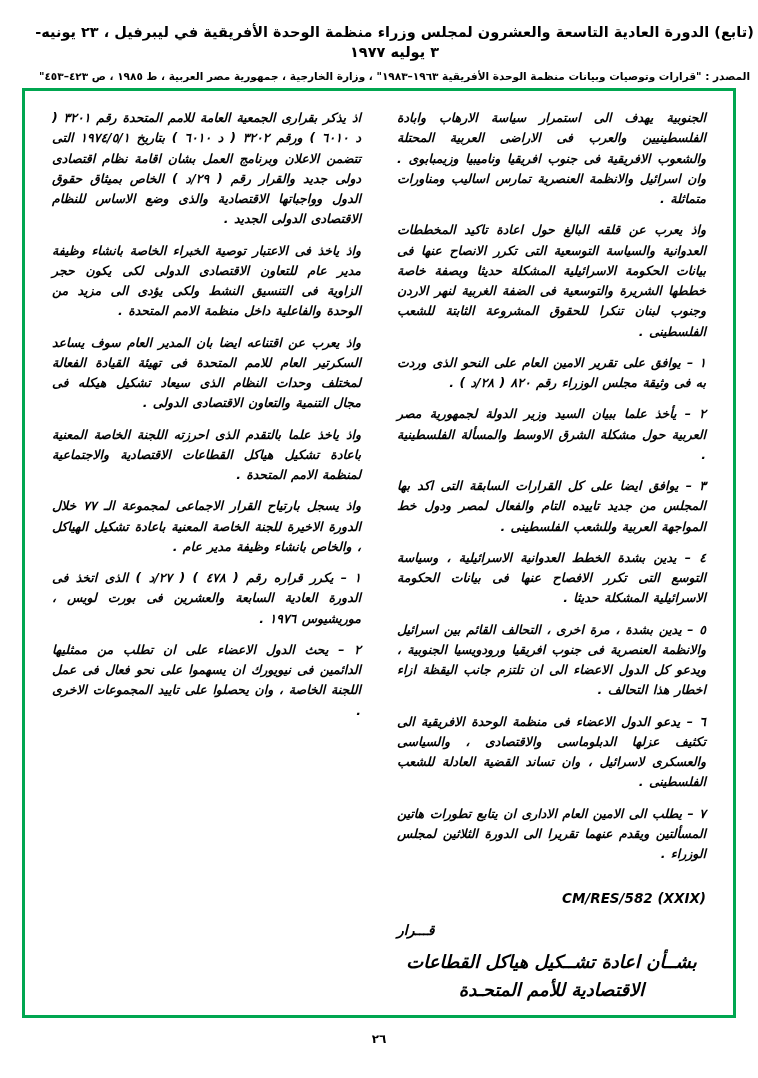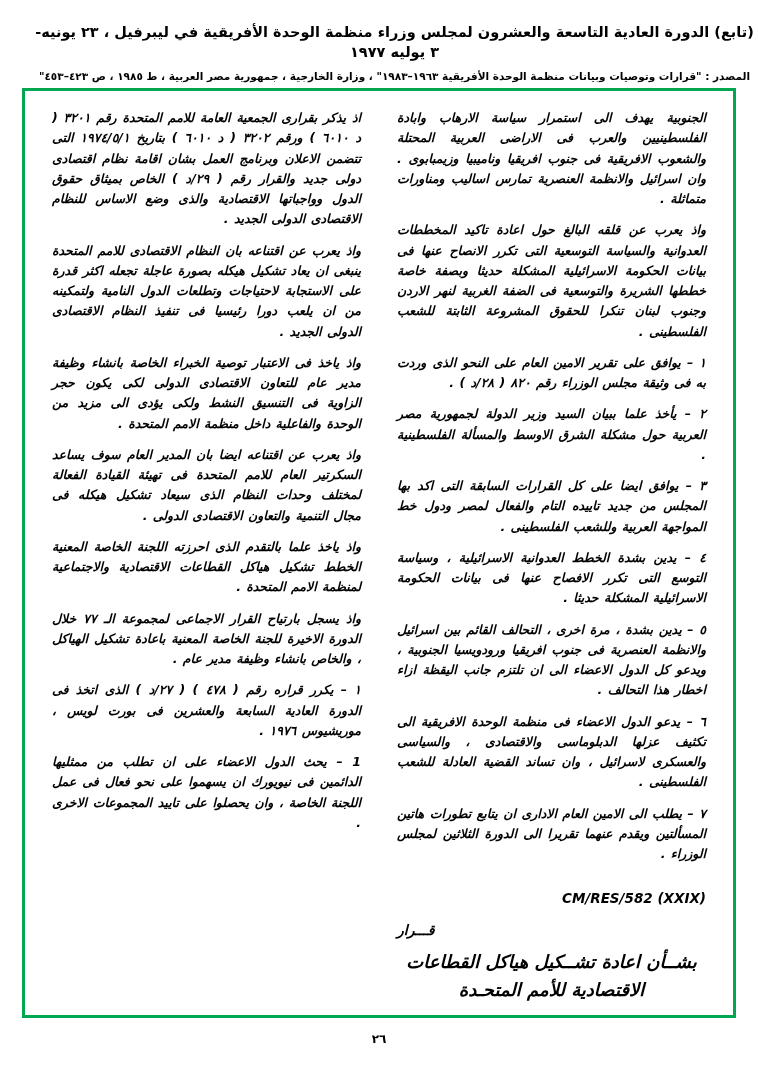--- a/index.html
+++ b/index.html
@@ -136,27 +136,26 @@
       <p class="para">٧ – يطلب الى الامين العام الادارى ان يتابع تطورات هاتين المسألتين ويقدم عنهما تقريرا الى الدورة الثلاثين لمجلس الوزراء .</p>
 
       <div class="res-code">CM/RES/582 (XXIX)</div>
       <div class="res-word">قـــرار</div>
       <div class="res-subject">بشــأن اعادة تشــكيل هياكل القطاعات الاقتصادية للأمم المتحـدة</div>
 
     </div>
 
     <div class="col left-col">
       <p class="para">اذ يذكر بقرارى الجمعية العامة للامم المتحدة رقم ٣٢٠١ ( د ٦٠١٠ ) ورقم ٣٢٠٢ ( د ٦٠١٠ ) بتاريخ ١٩٧٤/٥/١ التى تتضمن الاعلان وبرنامج العمل بشان اقامة نظام اقتصادى دولى جديد والقرار رقم ( ٢٩/د ) الخاص بميثاق حقوق الدول وواجباتها الاقتصادية والذى وضع الاساس للنظام الاقتصادى الدولى الجديد .</p>
-      <p class="para">واذ يعرب عن اقتناعه بان النظام الاقتصادى للامم المتحدة ينبغى ان يعاد تشكيل هيكله بصورة عاجلة تجعله اكثر قدرة على الاستجابة لاحتياجات وتطلعات الدول النامية ولتمكينه من ان يلعب دورا رئيسيا فى تنفيذ النظام الاقتصادى الدولى الجديد .</p>
       <p class="para">واذ ياخذ فى الاعتبار توصية الخبراء الخاصة بانشاء وظيفة مدير عام للتعاون الاقتصادى الدولى لكى يكون حجر الزاوية فى التنسيق النشط ولكى يؤدى الى مزيد من الوحدة والفاعلية داخل منظمة الامم المتحدة .</p>
       <p class="para">واذ يعرب عن اقتناعه ايضا بان المدير العام سوف يساعد السكرتير العام للامم المتحدة فى تهيئة القيادة الفعالة لمختلف وحدات النظام الذى سيعاد تشكيل هيكله فى مجال التنمية والتعاون الاقتصادى الدولى .</p>
-      <p class="para">واذ ياخذ علما بالتقدم الذى احرزته اللجنة الخاصة المعنية الخطط تشكيل هياكل القطاعات الاقتصادية والاجتماعية لمنظمة الامم المتحدة .</p>
+      <p class="para">واذ ياخذ علما بالتقدم الذى احرزته اللجنة الخاصة المعنية باعادة تشكيل هياكل القطاعات الاقتصادية والاجتماعية لمنظمة الامم المتحدة .</p>
       <p class="para">واذ يسجل بارتياح القرار الاجماعى لمجموعة الـ ٧٧ خلال الدورة الاخيرة للجنة الخاصة المعنية باعادة تشكيل الهياكل ، والخاص بانشاء وظيفة مدير عام .</p>
       <p class="para">١ – يكرر قراره رقم ( ٤٧٨ ) ( ٢٧/د ) الذى اتخذ فى الدورة العادية السابعة والعشرين فى بورت لويس ، موريشيوس ١٩٧٦ .</p>
-      <p class="para">1 – يحث الدول الاعضاء على ان تطلب من ممثليها الدائمين فى نيويورك ان يسهموا على نحو فعال فى عمل اللجنة الخاصة ، وان يحصلوا على تاييد المجموعات الاخرى .</p>
+      <p class="para">٢ – يحث الدول الاعضاء على ان تطلب من ممثليها الدائمين فى نيويورك ان يسهموا على نحو فعال فى عمل اللجنة الخاصة ، وان يحصلوا على تاييد المجموعات الاخرى .</p>
 
     </div>
 
   </div>
 
   <div class="page-number">٢٦</div>
 
 </div>
 
 </body></html>

